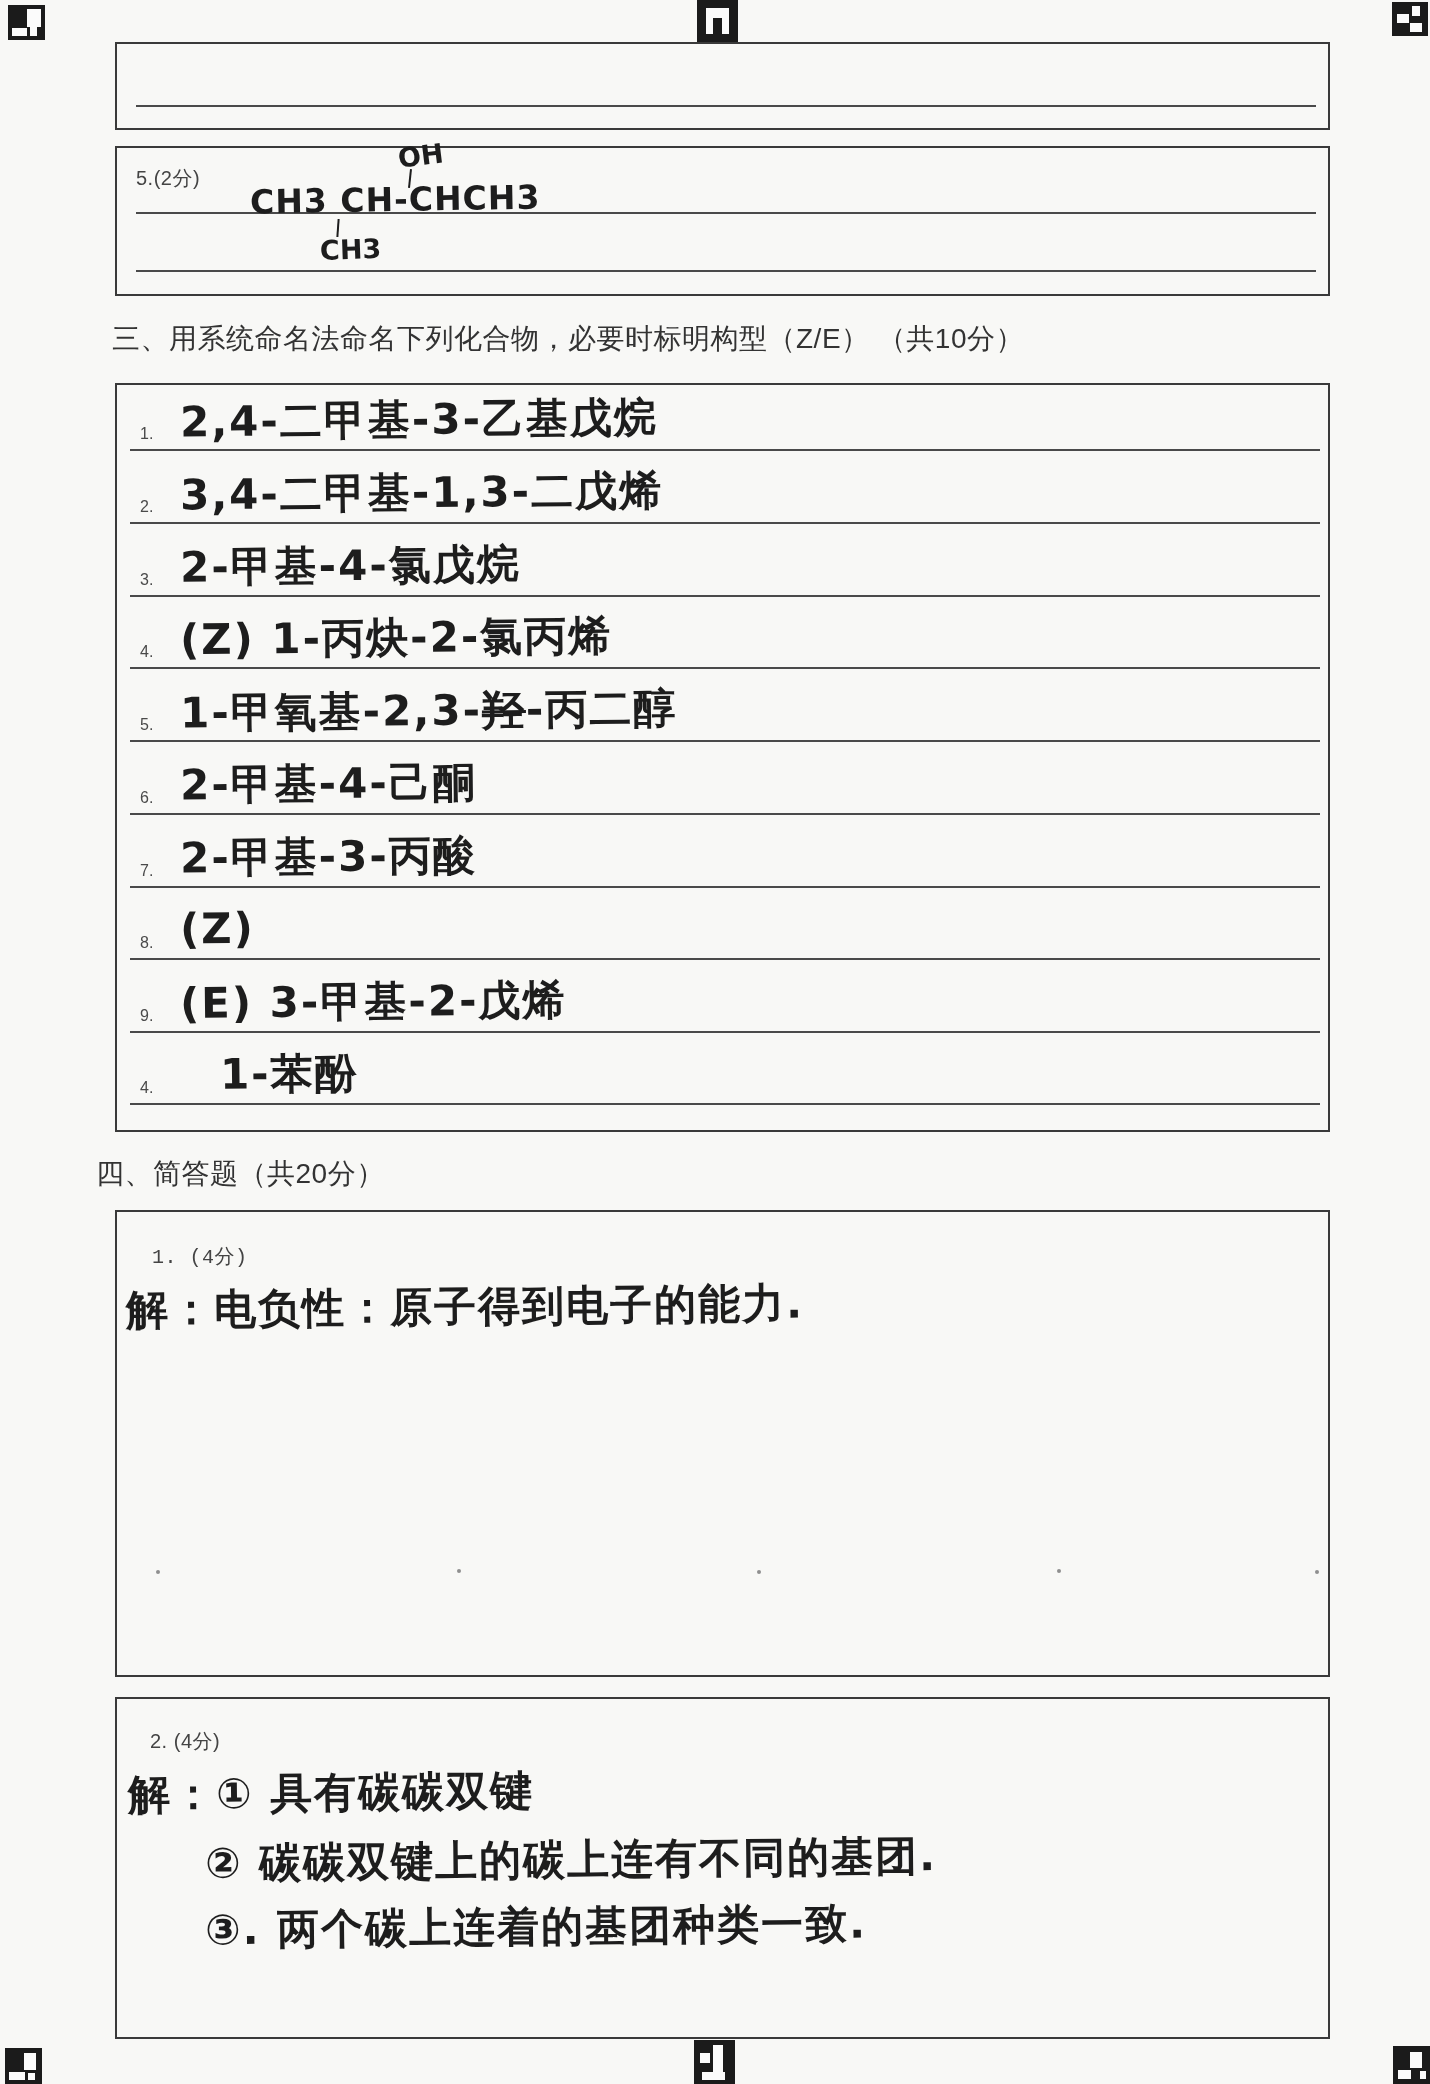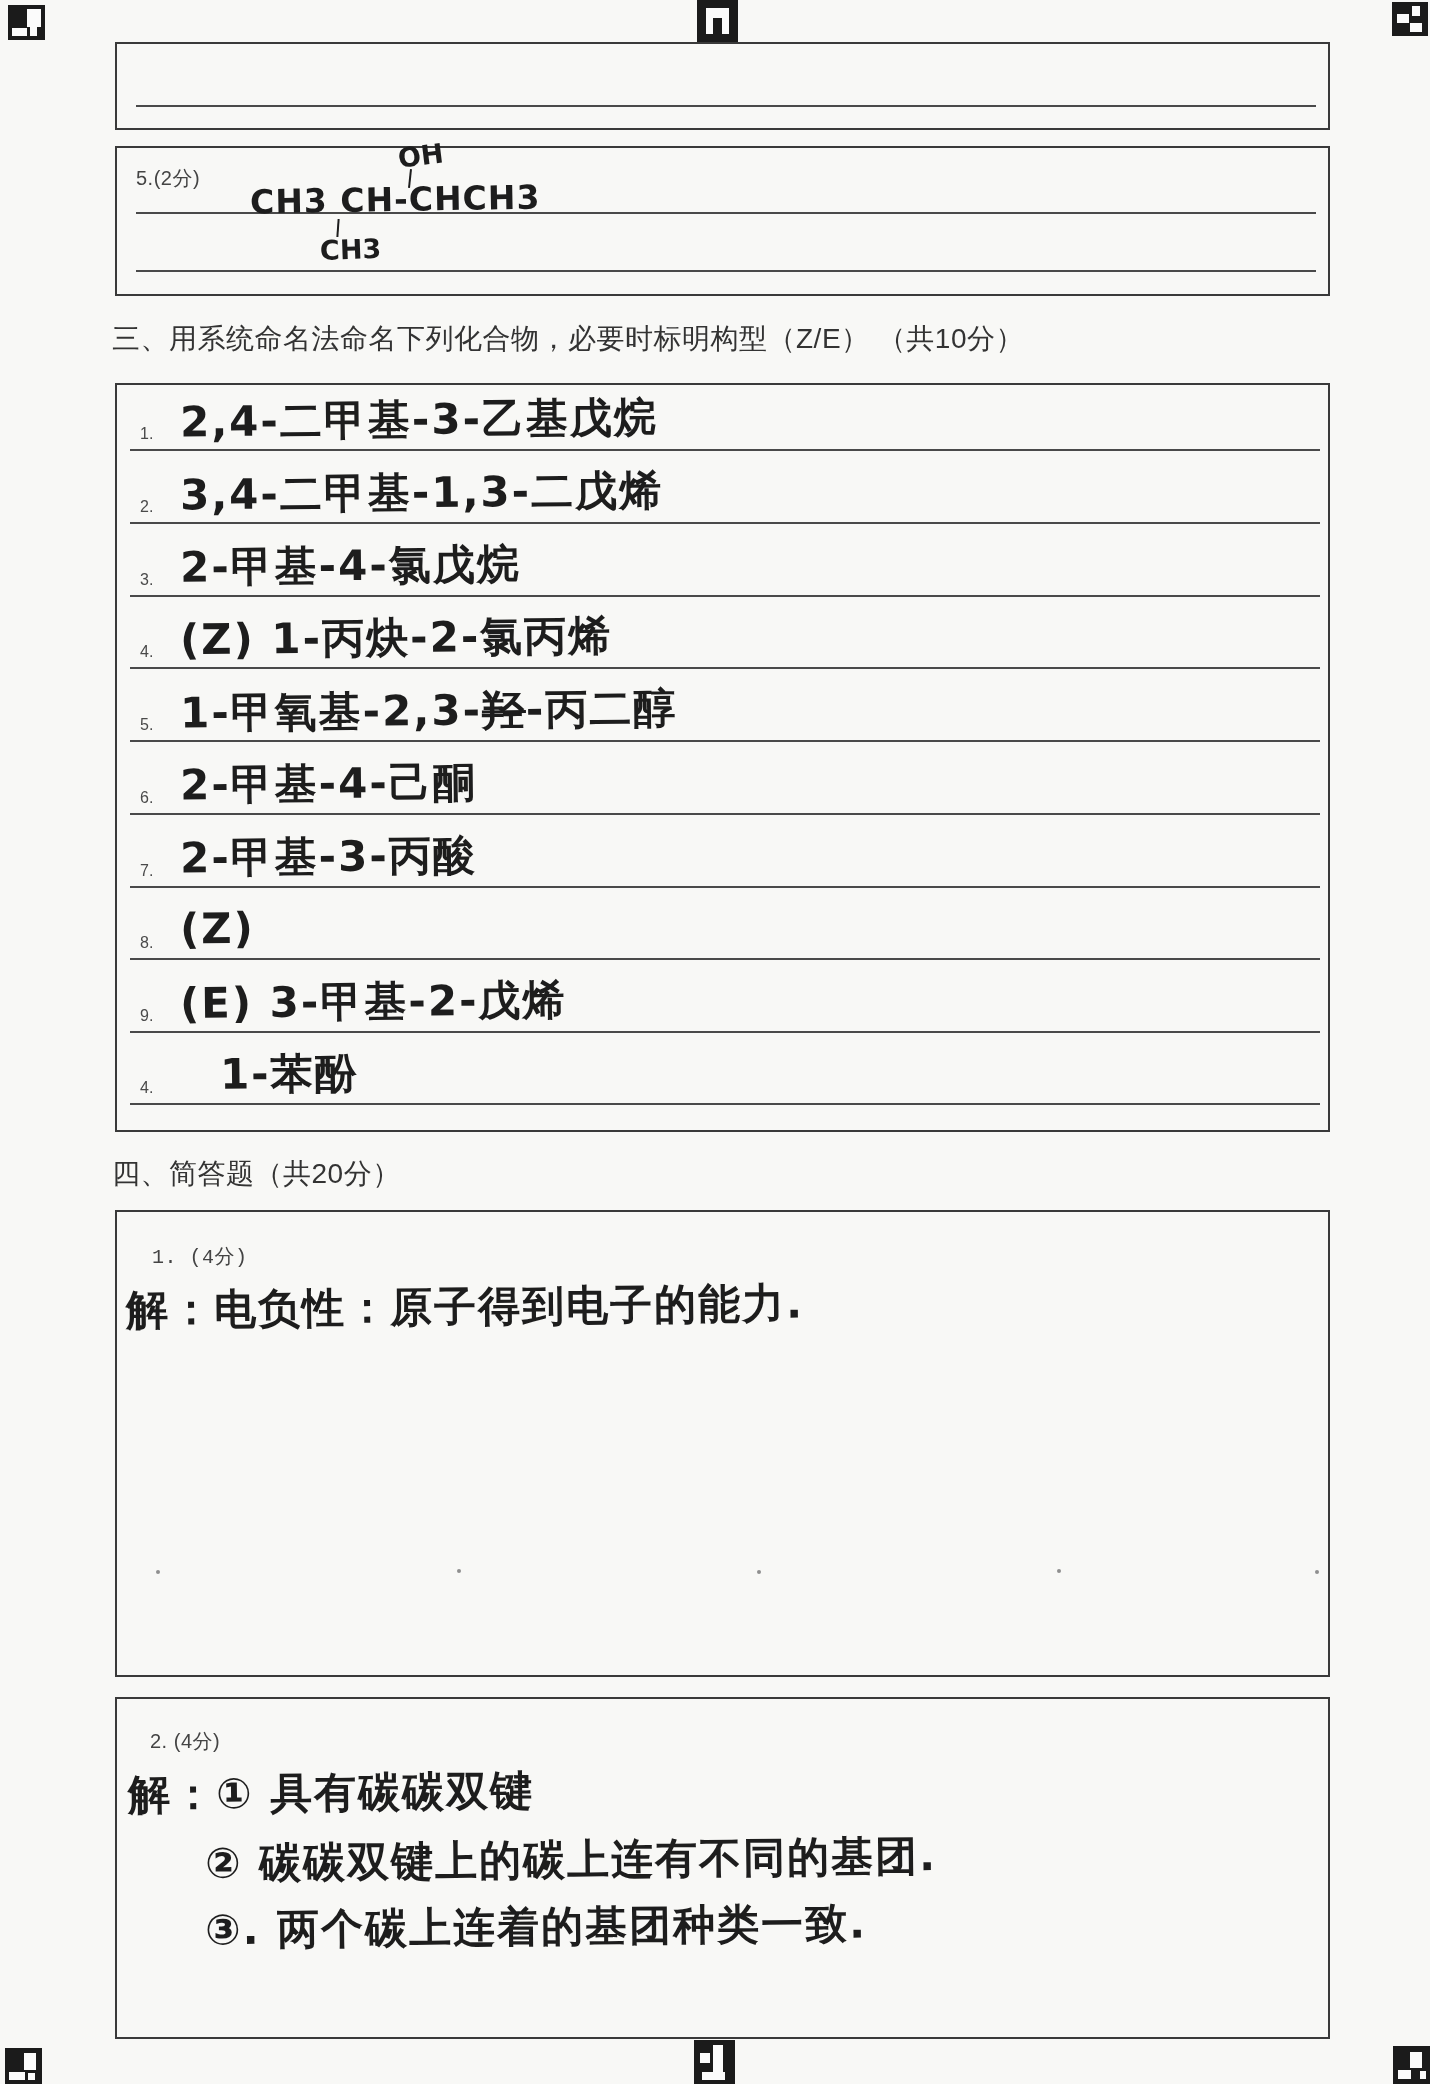--- a/index.html
+++ b/index.html
@@ -138,21 +138,21 @@
   </div>
   <div class="row" style="left:140px;top:977px;">
     <span class="item-num">9.</span>
     <span class="hand">(E) 3-甲基-2-戊烯</span>
   </div>
   <div class="row" style="left:140px;top:1049px;">
     <span class="item-num">4.</span>
     <span class="hand" style="margin-left:40px;">1-苯酚</span>
   </div>
 
-  <span class="printed heading" style="left:112px;top:1155px;">四、简答题（共20分）</span>
+  <span class="printed heading" style="left:96px;top:1155px;">四、简答题（共20分）</span>
 
   <div class="box" style="left:115px;top:1210px;width:1211px;height:463px;"></div>
   <span class="printed small-label" style="left:152px;top:1243px;font-family:Liberation Mono, monospace;">1. (4分)</span>
   <span class="hand answer-line" style="position:absolute;left:126px;top:1280px;">解：电负性：原子得到电子的能力.</span>
   <div class="dot" style="left:156px;top:1570px;"></div>
   <div class="dot" style="left:457px;top:1569px;"></div>
   <div class="dot" style="left:757px;top:1570px;"></div>
   <div class="dot" style="left:1057px;top:1569px;"></div>
   <div class="dot" style="left:1315px;top:1570px;"></div>
 

